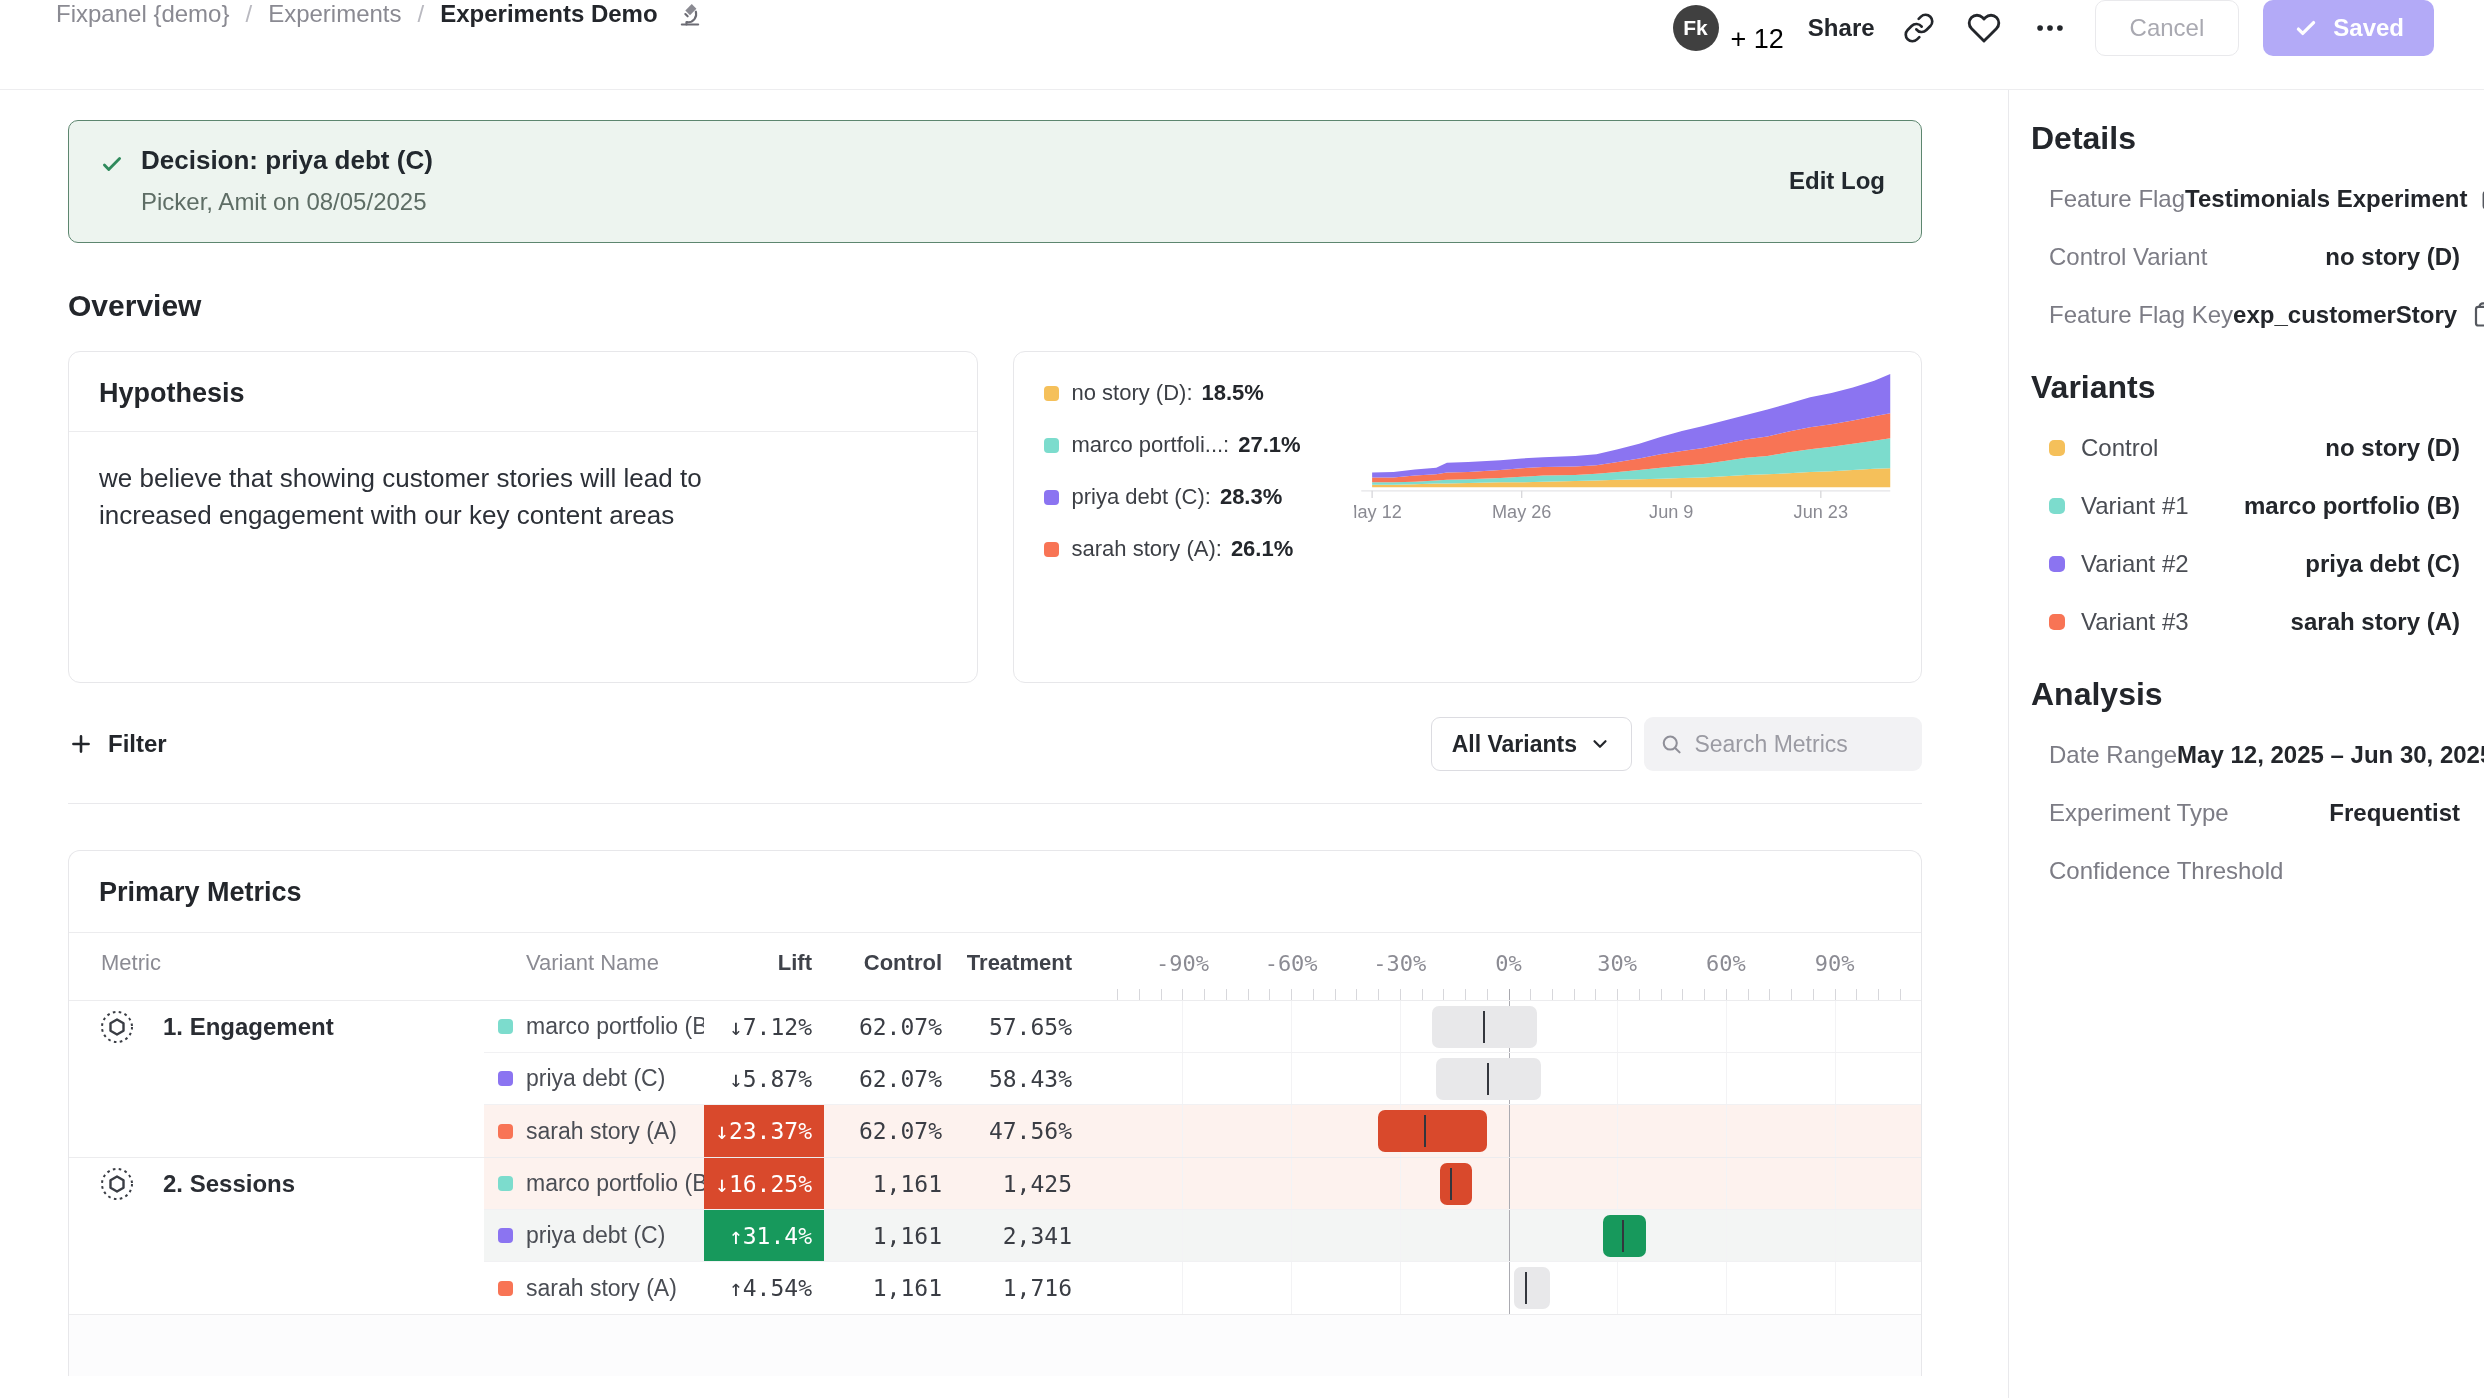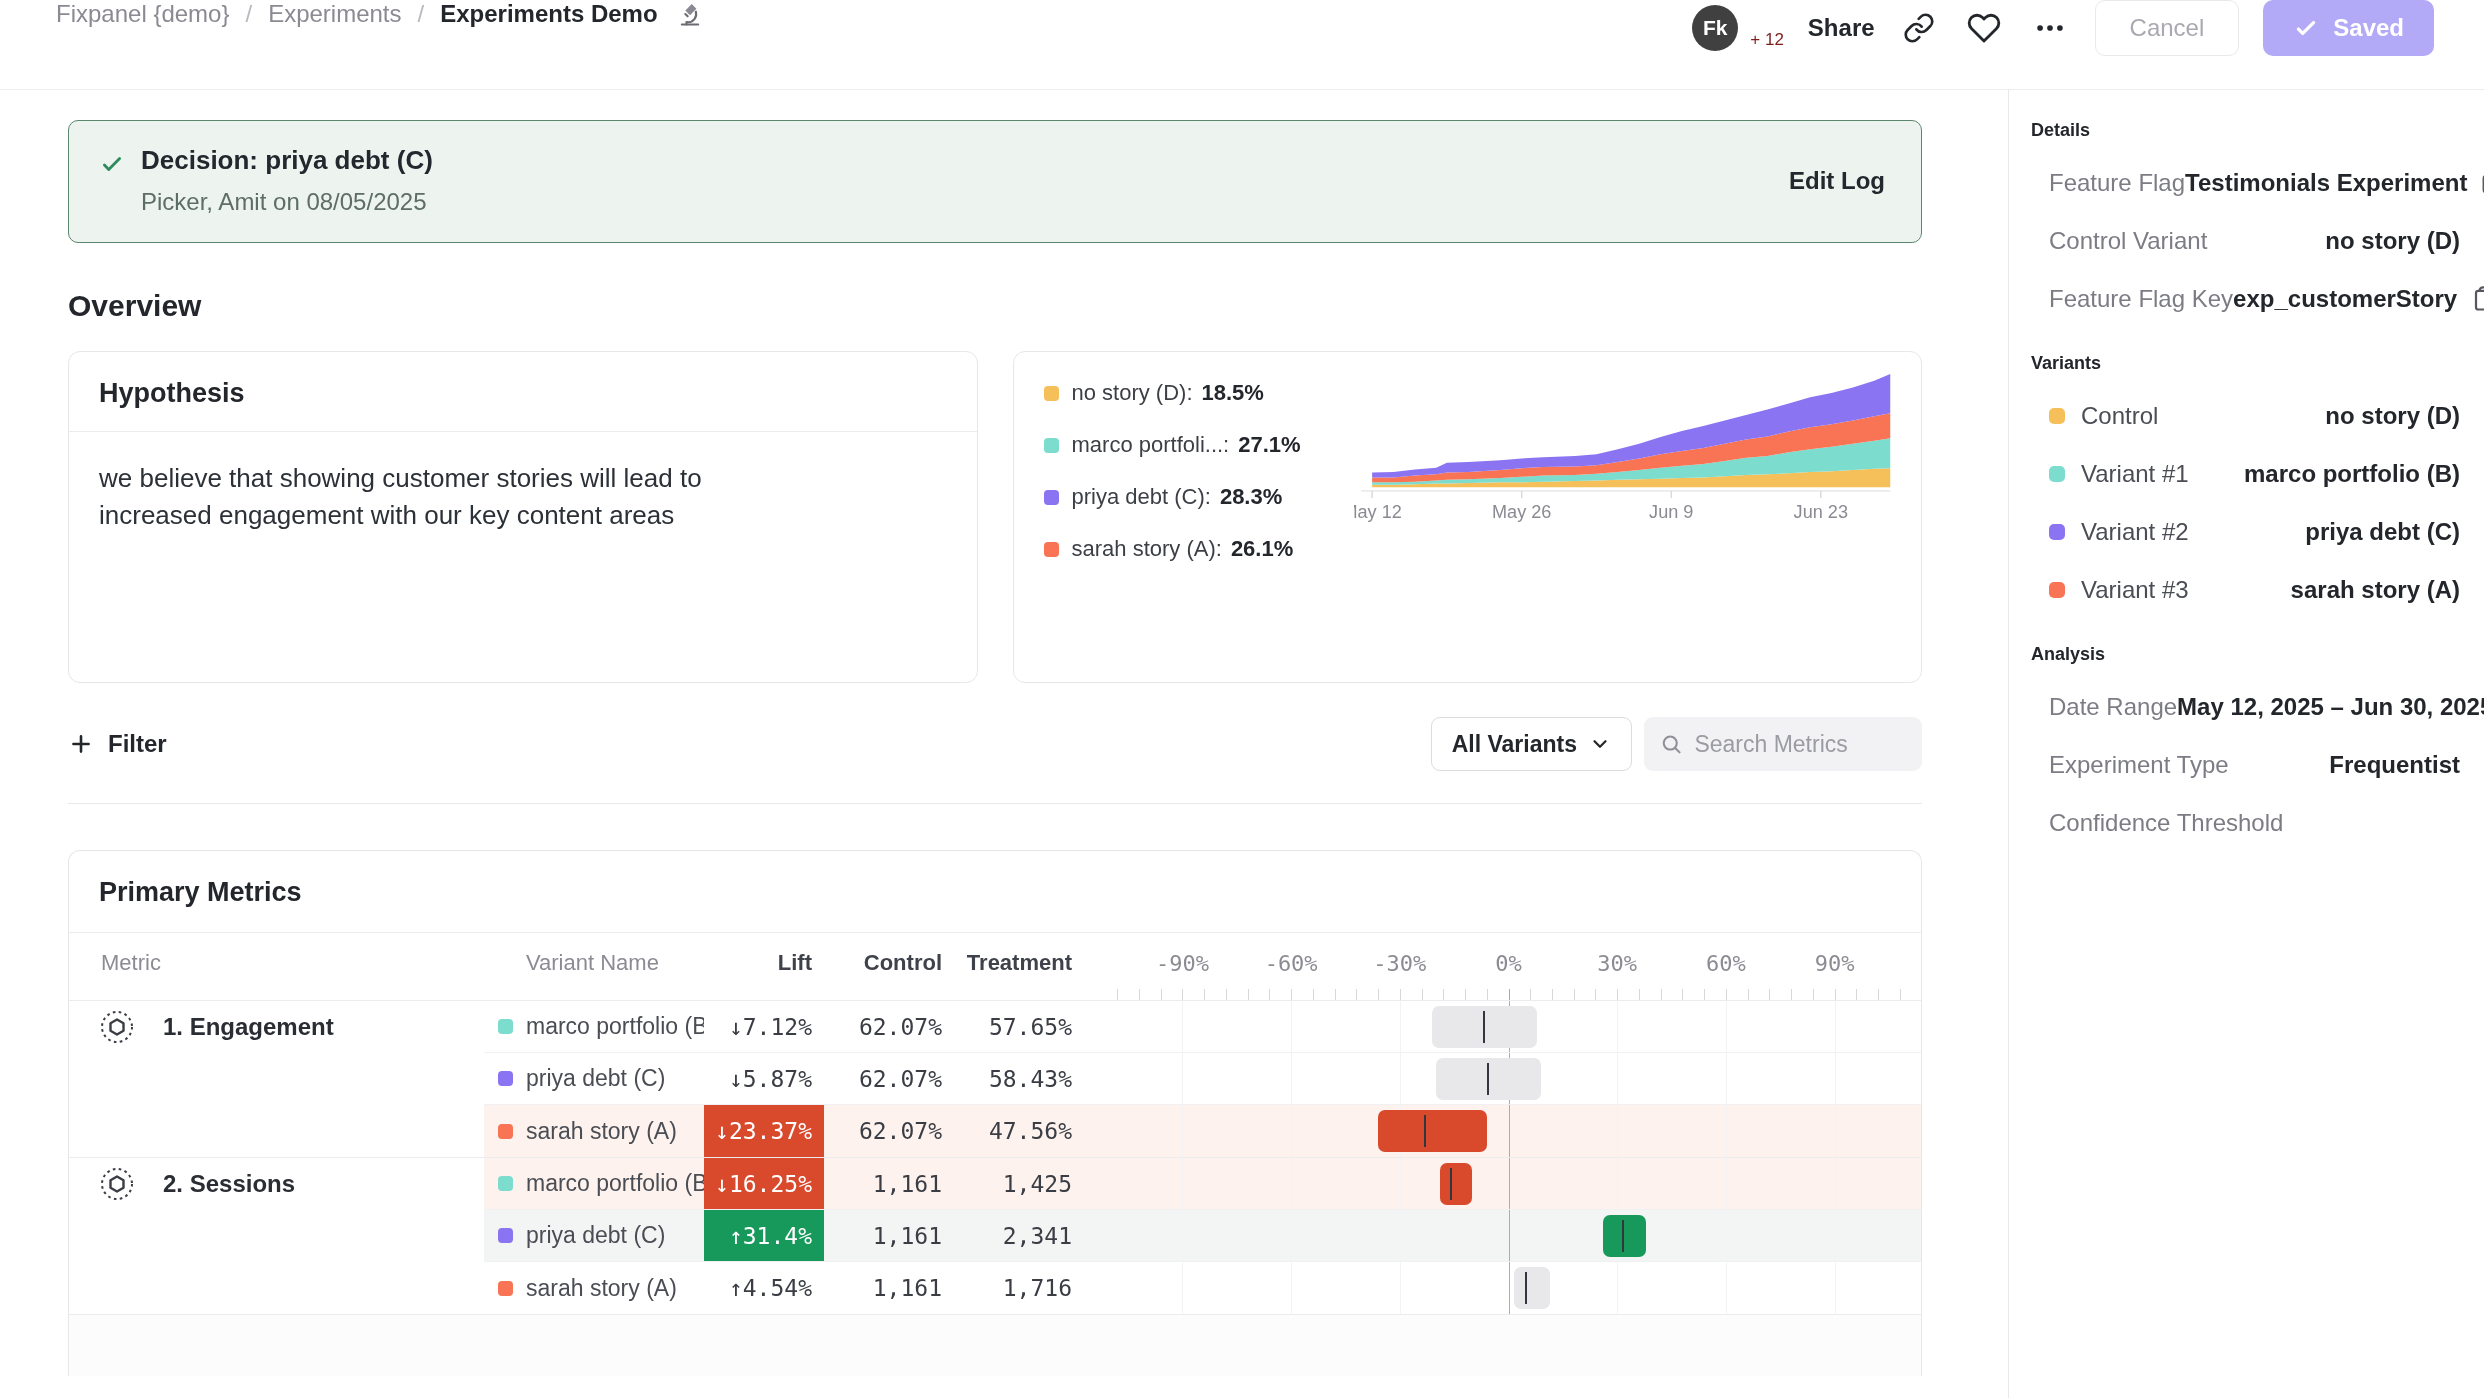--- a/index.html
+++ b/index.html
@@ -11,21 +11,21 @@
   .topbar { height:90px; flex:none; display:flex; align-items:flex-start; justify-content:space-between;
     padding:0 50px 0 56px; border-bottom:1px solid #ededef; }
   .bc { display:flex; align-items:center; gap:16px; font-size:24px; }
   .bc-link { color:#8a8a92; cursor:pointer; }
   .bc-sep { color:#b9b9c0; }
   .bc-current { color:#23262b; font-weight:600; }
   .bc-emoji { display:flex; margin-left:2px; }
   .tb-right { display:flex; align-items:center; gap:24px; }
   .avatar { width:46px; height:46px; border-radius:50%; background:#404040; color:#fff;
     font-weight:700; font-size:21px; display:flex; align-items:center; justify-content:center; }
-  .avatar-extra { font-size:17px; color:#7f1d1d; margin-left:-12px;margin-top:23px; }
+  .avatar-extra { font-size:27px; color:#000000; margin-left:-12px;margin-top:23px; }
   .share-btn { font-size:24px; font-weight:600; color:#23262b; background:none; border:none; cursor:pointer;
     font-family:inherit; }
   .icon-btn { background:none; border:none; cursor:pointer; display:flex; align-items:center; padding:4px; }
   .cancel-btn { height:56px; padding:0 34px; border:1px solid #e9e9ec; border-radius:10px; color:#a9a9b1;
     font-size:24px; background:#fff; font-family:inherit; }
   .saved-btn { height:56px; padding:0 30px; border:none; border-radius:10px; background:#b3aaf7; color:#fff;
     font-size:24px; font-weight:600; display:flex; align-items:center; gap:14px; font-family:inherit; cursor:pointer; }
 
   
   .content { flex:1; display:flex; min-height:0; }
@@ -116,21 +116,21 @@
   .ci-bar { position:absolute; top:50%; transform:translateY(-50%); height:42px; border-radius:7px; }
   .ci-bar.bar-gray { background:#e8e8ea; }
   .ci-bar.bar-red { background:#d9492c; }
   .ci-bar.bar-green { background:#17995c; }
   .ci-marker { position:absolute; top:50%; transform:translateY(-50%); width:2px; height:32px; background:#33363d; }
   .add-row { border-top:1px solid #ececee; height:62px; display:flex; align-items:center; gap:16px;
     padding-left:30px; font-size:25px; font-weight:600; color:#23262b; background:#fcfcfd; cursor:pointer; }
 
   
   .sb-section { margin-bottom:40px; }
-  .sb-heading { font-size:18px; font-weight:700; margin-bottom:28px; }
+  .sb-heading { font-size:32px; font-weight:700; margin-bottom:28px; }
   .sb-row { display:flex; align-items:center; margin-bottom:30px; padding-left:18px; }
   .sb-label { font-size:24px; color:#7c7c85; flex:none; }
   .sb-label.dark { color:#4a4d54; }
   .sb-value { margin-left:auto; font-size:24px; font-weight:600; color:#23262b; text-align:center; white-space:nowrap; }
   .sb-icon { margin-left:12px; flex:none; display:flex; cursor:pointer; }
   .sb-chip { width:16px; height:16px; border-radius:5px; margin-right:16px; flex:none; }
 </style>
 </head>
 <body>
 

